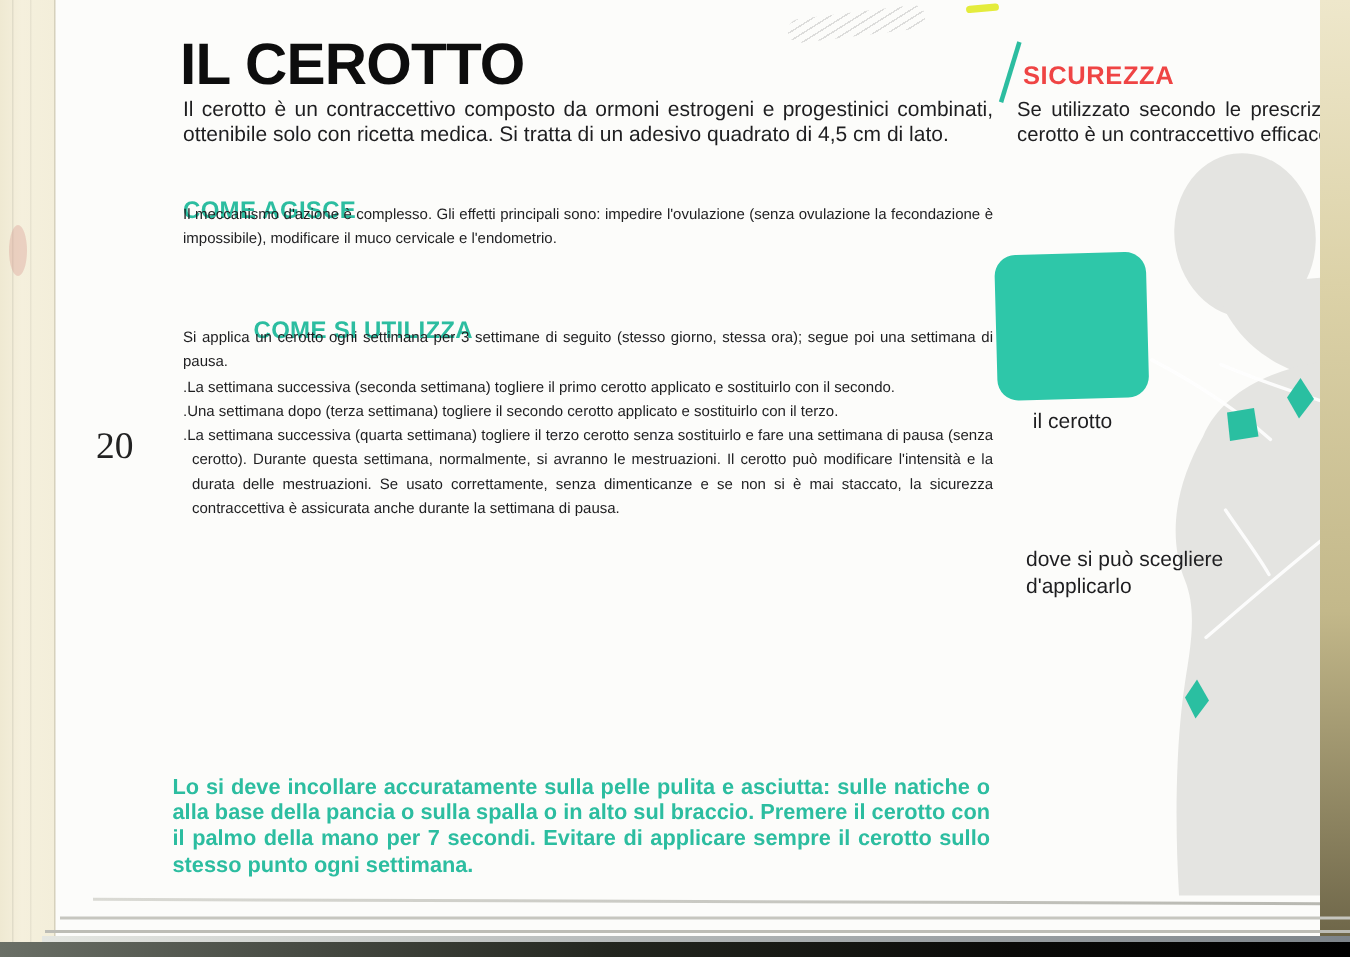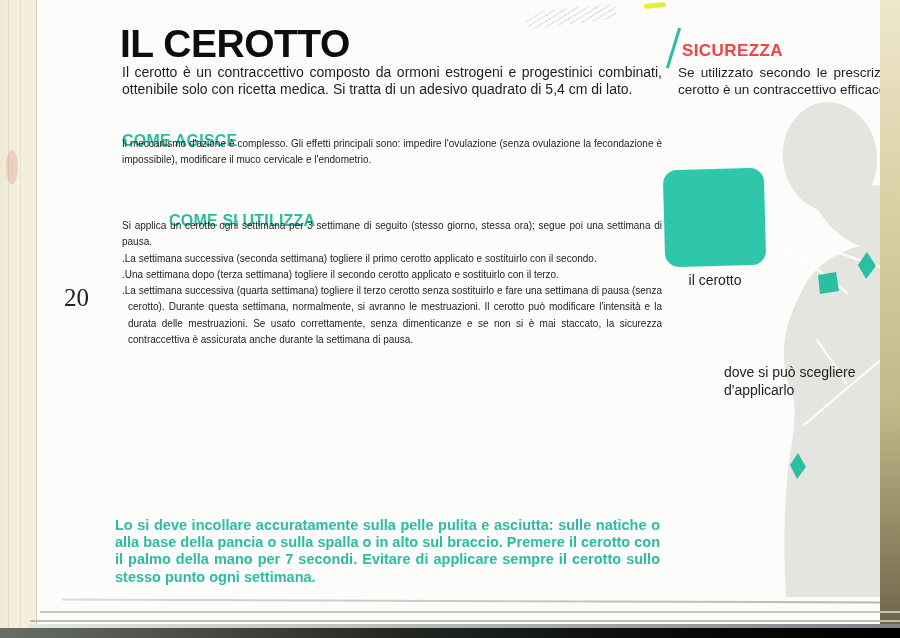--- a/index.html
+++ b/index.html
@@ -106,21 +106,21 @@
   .patch{
     position:absolute; left:664px; top:169px; width:101px; height:97px;
     background:#2ec7a9; border-radius:14px; transform:rotate(-1.5deg); z-index:4;
   }
   .patch-caption{
     position:absolute; left:660px; top:272px; width:110px; text-align:center;
     font-size:14px; z-index:4;
   }
   .figure-caption{
     position:absolute; left:684px; top:363px; width:145px;
-    font-size:14px; line-height:18px; z-index:4;margin-left:40px;
+    font-size:14px; line-height:18px; z-index:4;
   }
   .silhouette{position:absolute; left:752px; top:95px; z-index:2;}
 </style>
 </head>
 <body>
 
 <div class="page">
 
   <svg class="silhouette" width="130" height="520" viewBox="0 0 130 520">
     <g fill="#e4e4e1">
@@ -141,21 +141,21 @@
       <polygon points="46,358 54,372 45,384 38,370"></polygon>
     </g>
   </svg>
 
   <div class="scribble"></div>
   <div class="yellow-dash"></div>
 
   <div class="page-num">20</div>
 
   <div class="title">IL CEROTTO</div>
-  <div class="intro">Il cerotto è un contraccettivo composto da ormoni estrogeni e progestinici combinati, ottenibile solo con ricetta medica. Si tratta di un adesivo quadrato di 5,4 cm di lato.</div>
+  <div class="intro">Il cerotto è un contraccettivo composto da ormoni estrogeni e progestinici combinati, ottenibile solo con ricetta medica. Si tratta di un adesivo quadrato di 4,5 cm di lato.</div>
 
   <div class="h-teal h-agisce">COME AGISCE</div>
   <div class="body-block b-agisce">Il meccanismo d'azione è complesso. Gli effetti principali sono: impedire l'ovulazione (senza ovulazione la fecondazione è impossibile), modificare il muco cervicale e l'endometrio.</div>
 
   <div class="h-teal h-utilizza">COME SI UTILIZZA</div>
   <div class="body-block b-utilizza">
     <div>Si applica un cerotto ogni settimana per 3 settimane di seguito (stesso giorno, stessa ora); segue poi una settimana di pausa.</div>
     <div class="bullet">.La settimana successiva (seconda settimana) togliere il primo cerotto applicato e sostituirlo con il secondo.</div>
     <div class="bullet">.Una settimana dopo (terza settimana) togliere il secondo cerotto applicato e sostituirlo con il terzo.</div>
     <div class="bullet">.La settimana successiva (quarta settimana) togliere il terzo cerotto senza sostituirlo e fare una settimana di pausa (senza cerotto). Durante questa settimana, normalmente, si avranno le mestruazioni. Il cerotto può modificare l'intensità e la durata delle mestruazioni. Se usato correttamente, senza dimenticanze e se non si è mai staccato, la sicurezza contraccettiva è assicurata anche durante la settimana di pausa.</div>

